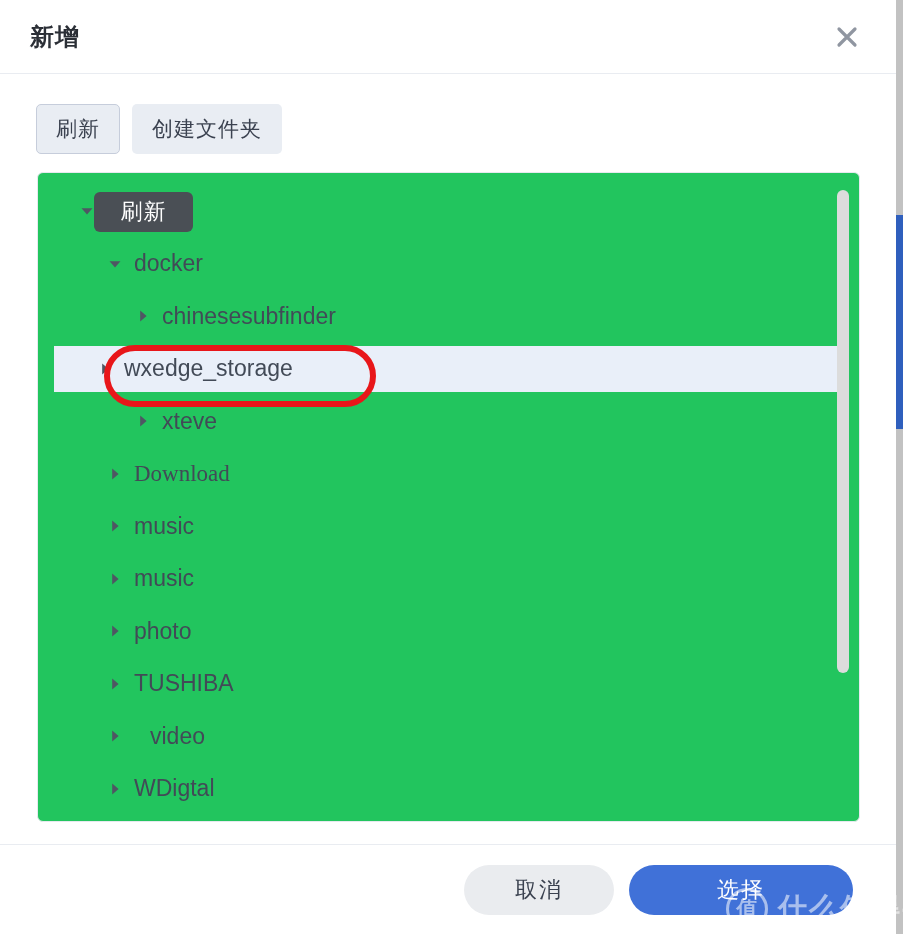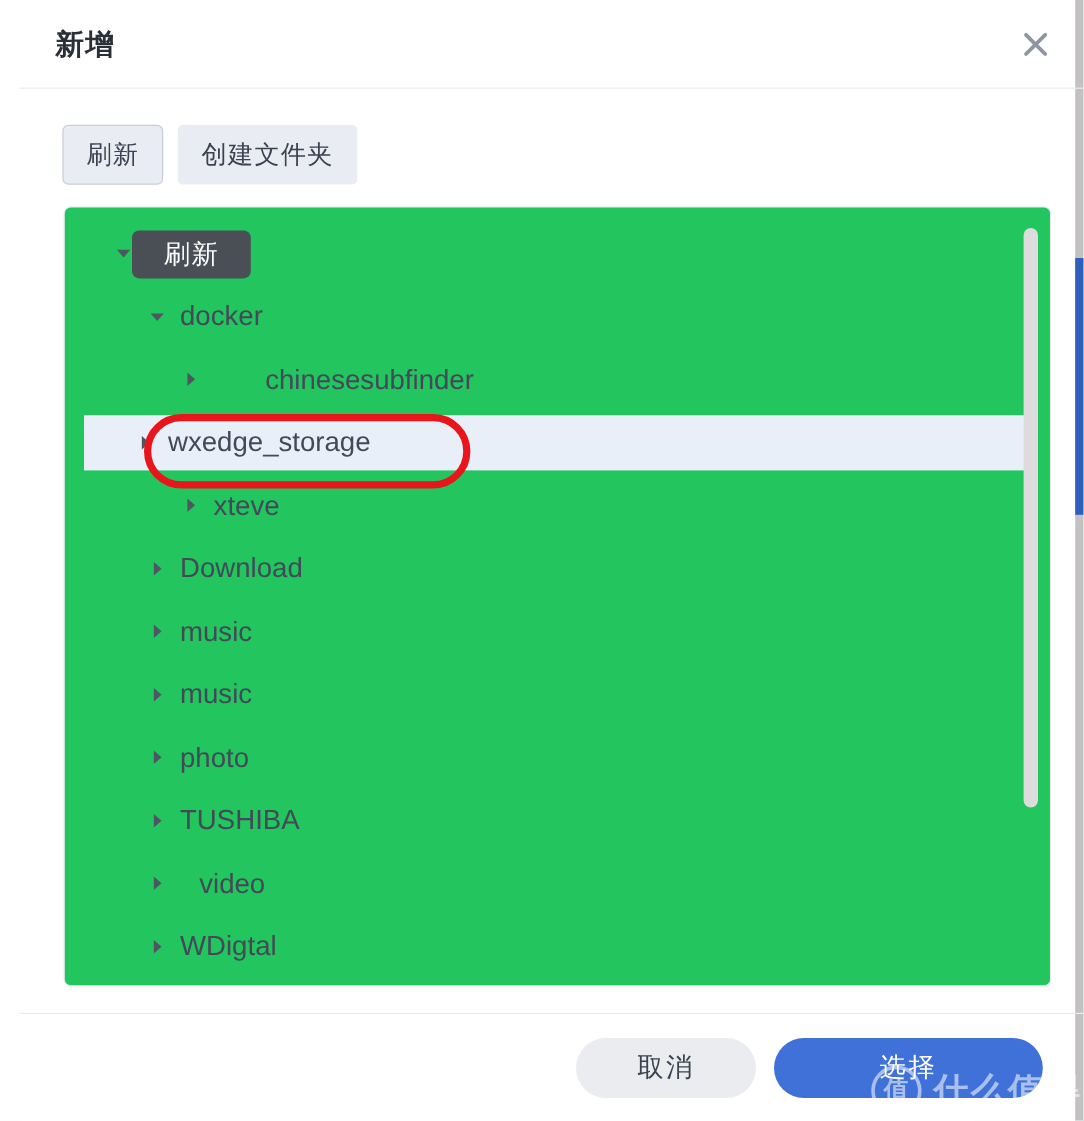--- a/index.html
+++ b/index.html
@@ -16,21 +16,21 @@
     position:absolute; top:0; right:0; width:7px; height:934px;
     background:#c2c2c2;
   }
   .page-scroll-thumb {
     position:absolute; right:0; top:215px; width:7px; height:214px;
     background:#2f5fbd;
   }
 
   
   .dialog {
-    position:absolute; left:16px; top:0; width:796px; height:934px;
+    position:absolute; left:0; top:0; width:796px; height:934px;
     background:#ffffff;
   }
   .dialog-header {
     position:absolute; left:0; top:0; width:896px; height:74px;
     border-bottom:1px solid #e9ecf1;
   }
   .dialog-title {
     position:absolute; left:30px; top:21px;
     font-size:24px; font-weight:700; color:#2b2f36;
     letter-spacing:1px;
@@ -196,21 +196,21 @@
             <span class="row-label root">Haoyin</span>
           </div>
           <div class="tree-row lvl1" style="top: 67.5px;">
             <span class="caret">
               <svg width="16" height="16" viewBox="0 0 16 16">
                 <path d="M2.5 5.2 L13.5 5.2 L8 11.6 Z" fill="#4f5663"></path>
               </svg>
             </span>
             <span class="row-label">docker</span>
           </div>
-          <div class="tree-row lvl2" style="top: 120px; gap: 43px;">
+          <div class="tree-row lvl2" style="top: 120px;">
             <span class="caret">
               <svg width="16" height="16" viewBox="0 0 16 16">
                 <path d="M5.2 2.4 L11.6 8 L5.2 13.6 Z" fill="#4f5663"></path>
               </svg>
             </span>
             <span class="row-label">chinesesubfinder</span>
           </div>
           <div class="tree-row lvl2 selected" style="top: 172.5px; padding-left: 42px;">
             <span class="caret">
               <svg width="16" height="16" viewBox="0 0 16 16">
@@ -220,21 +220,21 @@
             <span class="row-label">wxedge_storage</span>
           </div>
           <div class="tree-row lvl2" style="top: 225px;">
             <span class="caret">
               <svg width="16" height="16" viewBox="0 0 16 16">
                 <path d="M5.2 2.4 L11.6 8 L5.2 13.6 Z" fill="#4f5663"></path>
               </svg>
             </span>
             <span class="row-label">xteve</span>
           </div>
-          <div class="tree-row lvl1" style="top: 277.5px;">
+          <div class="tree-row lvl1" style="top: 277.5px; font-family: Liberation Serif, serif;">
             <span class="caret">
               <svg width="16" height="16" viewBox="0 0 16 16">
                 <path d="M5.2 2.4 L11.6 8 L5.2 13.6 Z" fill="#4f5663"></path>
               </svg>
             </span>
             <span class="row-label">Download</span>
           </div>
           <div class="tree-row lvl1" style="top: 330px;">
             <span class="caret">
               <svg width="16" height="16" viewBox="0 0 16 16">

